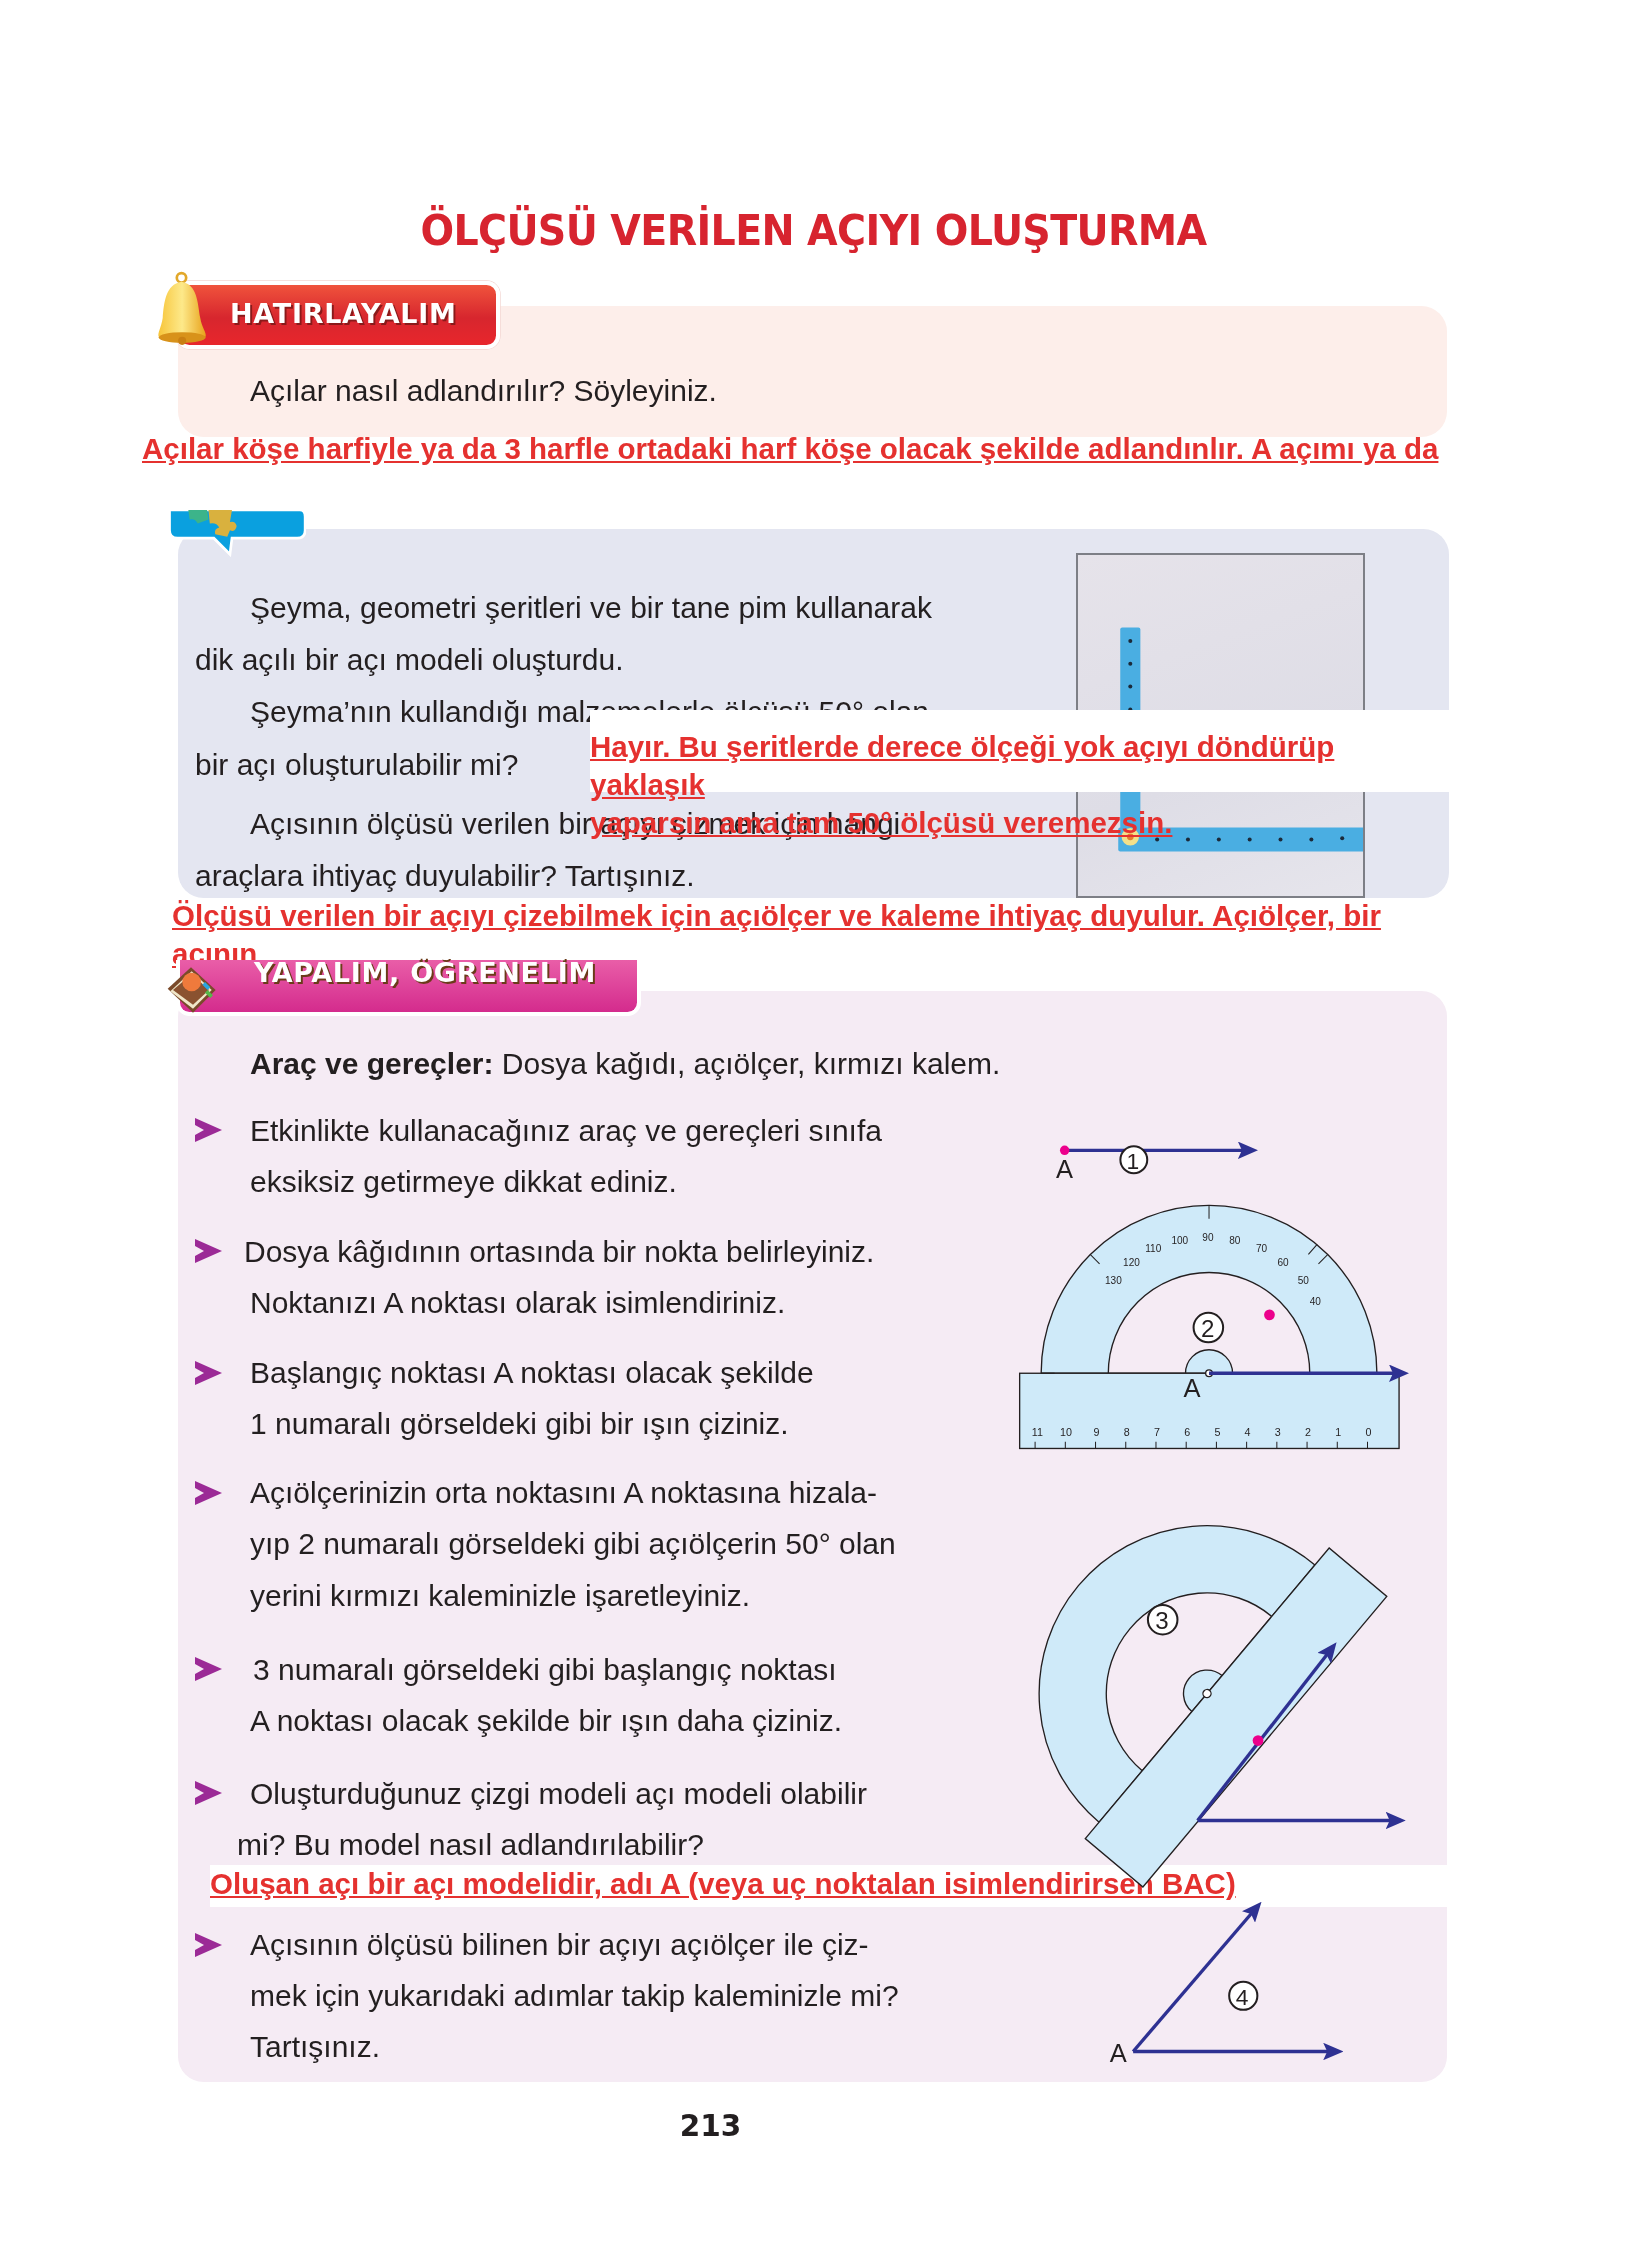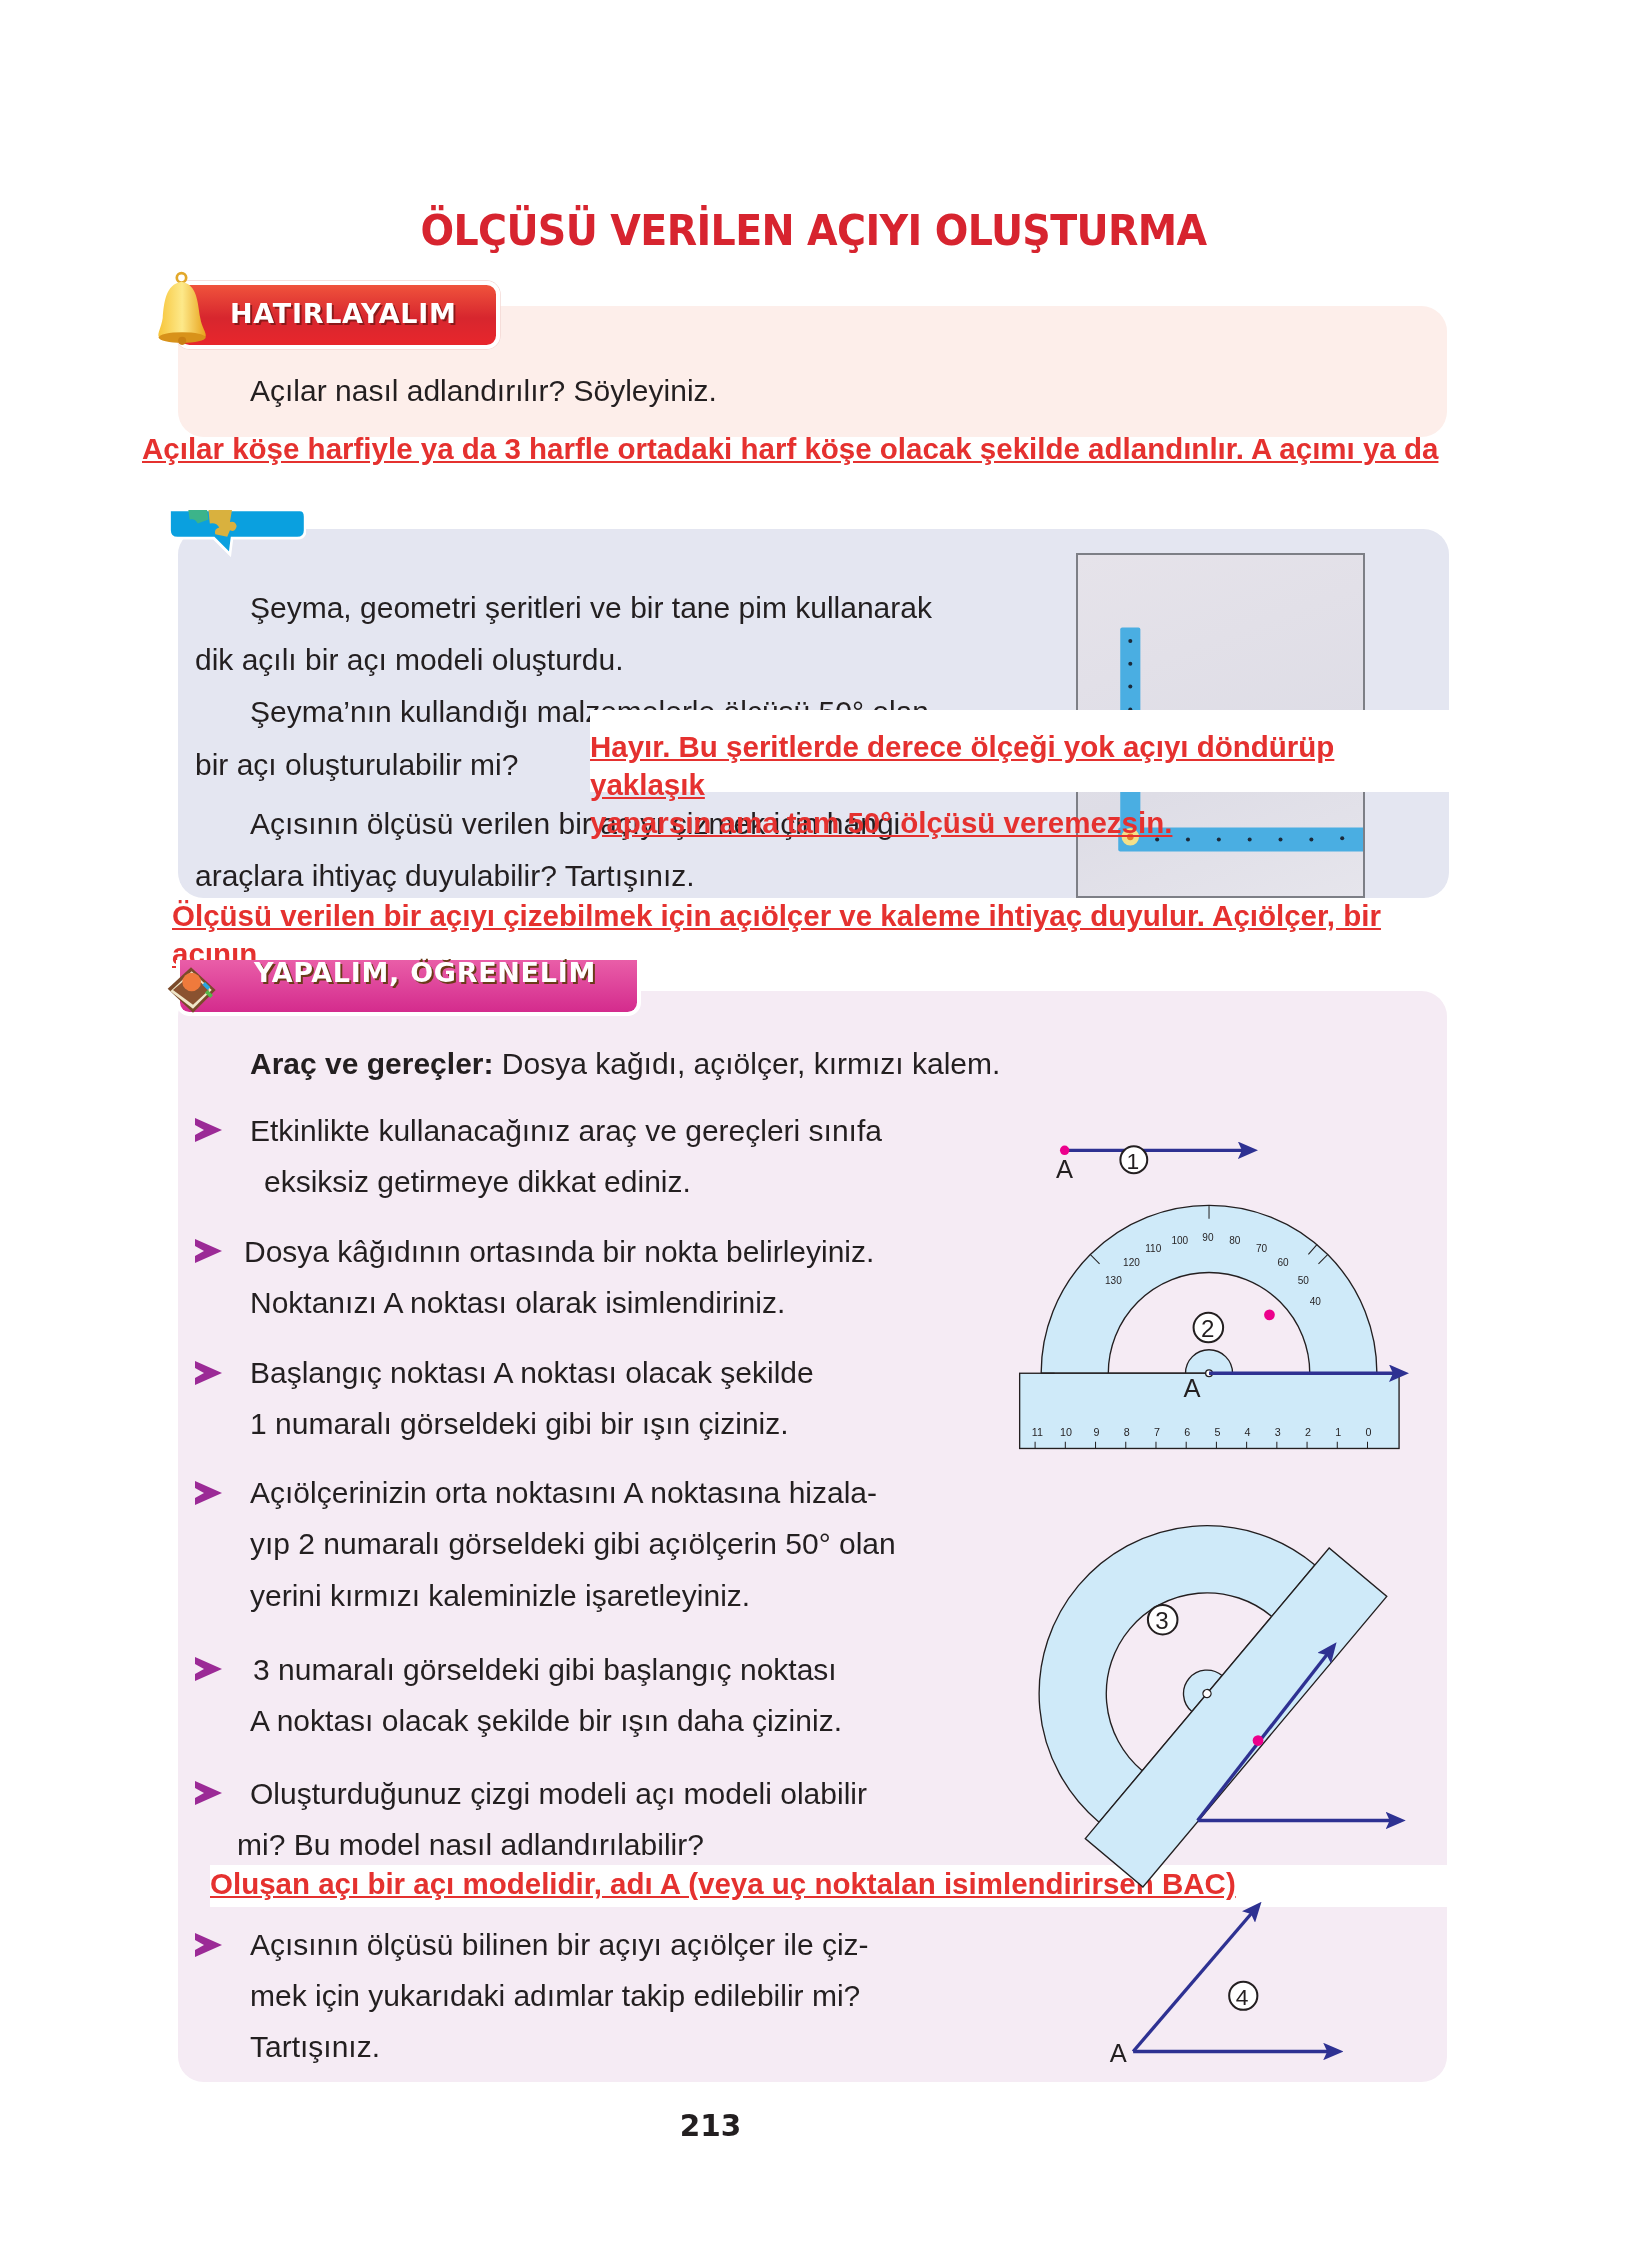--- a/index.html
+++ b/index.html
@@ -113,21 +113,21 @@
   <path d="M66 30 L74 38 L70 42 L62 34Z" fill="#2aa6e0"></path>
   <path d="M70 42 L78 50 L74 54 L66 46Z" fill="#55b948"></path>
 </svg>
 
 <div class="txt" style="left:250px;top:1038px;">
   <b>Araç ve gereçler:</b><span> Dosya kağıdı, açıölçer, kırmızı kalem.</span>
 </div>
 
 <div class="bullet" style="top:1118px;"></div>
 <div class="txt" style="left:250px;top:1105px;">Etkinlikte kullanacağınız araç ve gereçleri sınıfa</div>
-<div class="txt" style="left:250px;top:1156px;margin-left:14px;">eksiksiz getirmeye dikkat ediniz.</div>
+<div class="txt" style="left:250px;top:1156px;">eksiksiz getirmeye dikkat ediniz.</div>
 
 <div class="bullet" style="top:1239px;"></div>
 <div class="txt" style="left:244px;top:1226px;">Dosya kâğıdının ortasında bir nokta belirleyiniz.</div>
 <div class="txt" style="left:250px;top:1277px;">Noktanızı A noktası olarak isimlendiriniz.</div>
 
 <div class="bullet" style="top:1361px;"></div>
 <div class="txt" style="left:250px;top:1347px;">Başlangıç noktası A noktası olacak şekilde</div>
 <div class="txt" style="left:250px;top:1398px;">1 numaralı görseldeki gibi bir ışın çiziniz.</div>
 
 <div class="bullet" style="top:1481px;"></div>
@@ -140,21 +140,21 @@
 <div class="txt" style="left:250px;top:1695px;">A noktası olacak şekilde bir ışın daha çiziniz.</div>
 
 <div class="bullet" style="top:1781px;"></div>
 <div class="txt" style="left:250px;top:1768px;">Oluşturduğunuz çizgi modeli açı modeli olabilir</div>
 <div class="txt" style="left:237px;top:1819px;">mi? Bu model nasıl adlandırılabilir?</div>
 
 <div class="ans ans-bg" style="left:210px;top:1865px;width:1241px;height:42px;padding-top:0px;box-sizing:border-box;">Oluşan açı bir açı modelidir, adı A (veya uç noktalan isimlendirirsen BAC)</div>
 
 <div class="bullet" style="top:1933px;"></div>
 <div class="txt" style="left:250px;top:1919px;">Açısının ölçüsü bilinen bir açıyı açıölçer ile çiz-</div>
-<div class="txt" style="left:250px;top:1970px;">mek için yukarıdaki adımlar takip edilebilir mi?</div>
+<div class="txt" style="left:250px;top:1970px;">mek için yukarıdaki adımlar takip kaleminizle mi?</div>
 <div class="txt" style="left:250px;top:2021px;">Tartışınız.</div>
 
 <svg class="abs" style="left:0;top:0;" width="1627" height="2261" viewBox="0 0 2422 3367">
   <defs>
     <marker id="arr" markerWidth="10" markerHeight="10" refX="7" refY="5" orient="auto" markerUnits="userSpaceOnUse" viewBox="0 0 10 10">
       <path d="M0 0 L10 5 L0 10 L2 5Z" fill="#2e3192"></path>
     </marker>
     <marker id="arrL" markerWidth="30" markerHeight="26" refX="22" refY="13" orient="auto" markerUnits="userSpaceOnUse">
       <path d="M0 0 L30 13 L0 26 L6 13Z" fill="#2e3192"></path>
     </marker>

